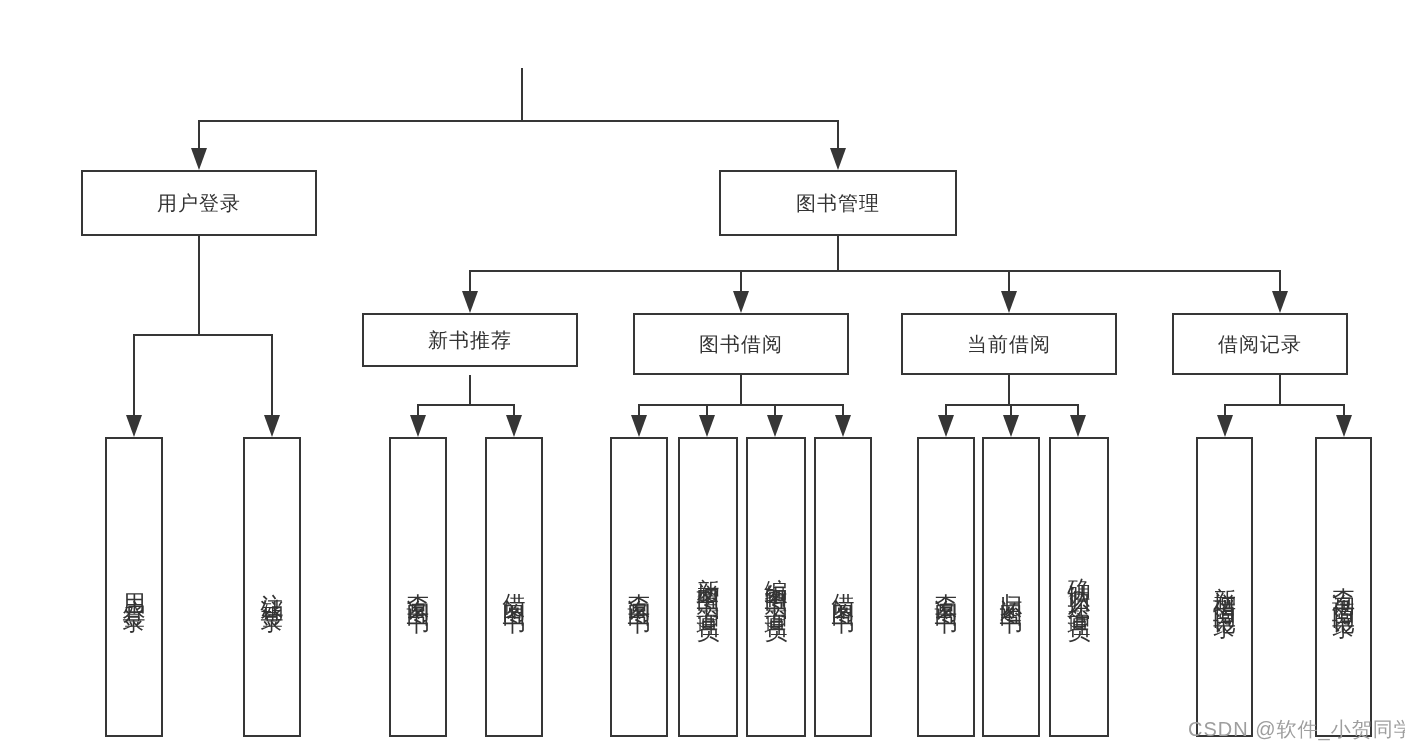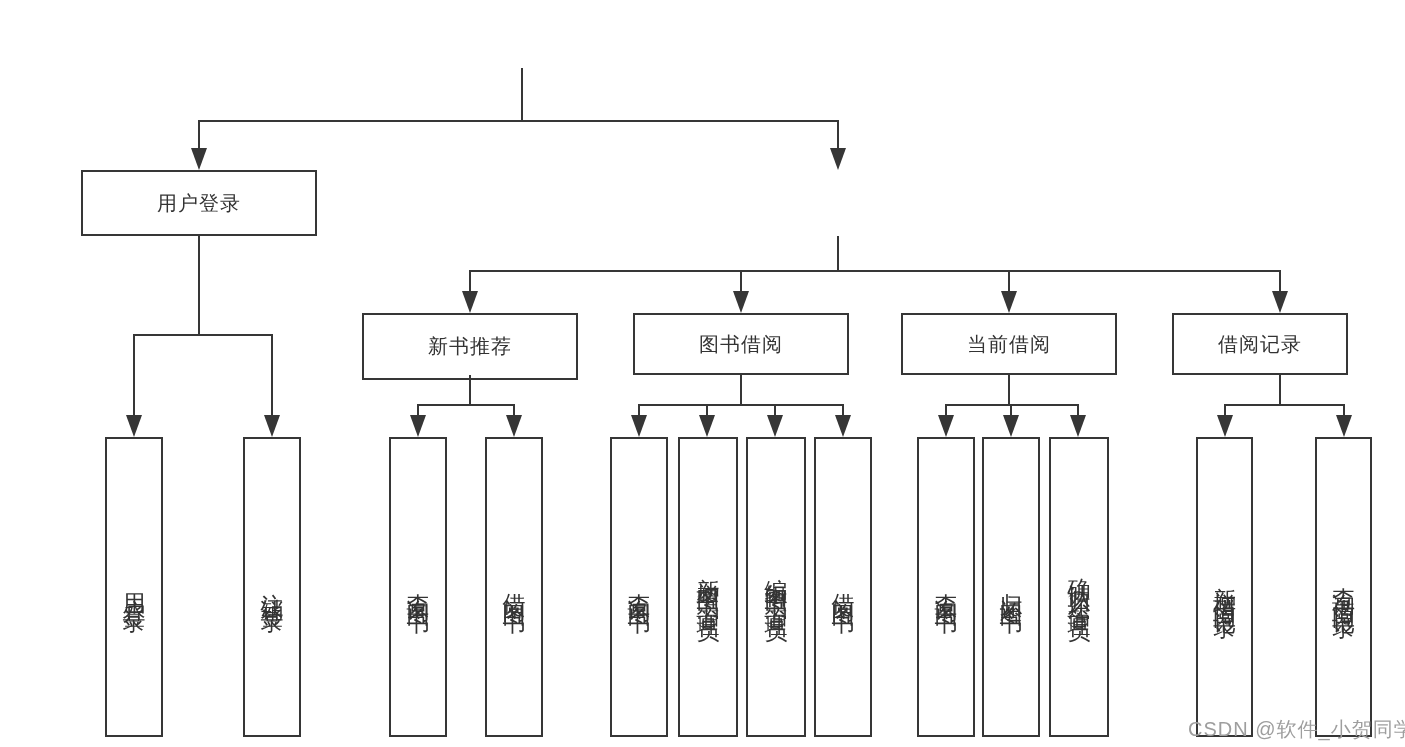--- a/index.html
+++ b/index.html
@@ -37,40 +37,43 @@
   <div class="ln" style="left:521px; top:68px; width:2px; height:54px;"></div>
   <div class="ln" style="left:198px; top:120px; width:641px; height:2px;"></div>
   <div class="ln" style="left:198px; top:120px; width:2px; height:30px;"></div>
   <div class="arr" style="left:191px; top:148px;"></div>
   <div class="ln" style="left:837px; top:120px; width:2px; height:30px;"></div>
   <div class="arr" style="left:830px; top:148px;"></div>
 
   <div class="box" style="left:81px; top:170px; width:236px; height:66px;">
     <span class="hlabel">用户登录</span>
   </div>
+  <div class="box" style="left:719px; top:170px; width:238px; height:66px;">
+    <span class="hlabel">图书管理</span>
+  </div>
 
   <div class="ln" style="left:198px; top:236px; width:2px; height:100px;"></div>
   <div class="ln" style="left:133px; top:334px; width:140px; height:2px;"></div>
   <div class="ln" style="left:133px; top:334px; width:2px; height:84px;"></div>
   <div class="arr" style="left:126px; top:415px;"></div>
   <div class="ln" style="left:271px; top:334px; width:2px; height:84px;"></div>
   <div class="arr" style="left:264px; top:415px;"></div>
 
   <div class="ln" style="left:837px; top:236px; width:2px; height:36px;"></div>
   <div class="ln" style="left:469px; top:270px; width:812px; height:2px;"></div>
   <div class="ln" style="left:469px; top:270px; width:2px; height:23px;"></div>
   <div class="arr" style="left:462px; top:291px;"></div>
   <div class="ln" style="left:740px; top:270px; width:2px; height:23px;"></div>
   <div class="arr" style="left:733px; top:291px;"></div>
   <div class="ln" style="left:1008px; top:270px; width:2px; height:23px;"></div>
   <div class="arr" style="left:1001px; top:291px;"></div>
   <div class="ln" style="left:1279px; top:270px; width:2px; height:23px;"></div>
   <div class="arr" style="left:1272px; top:291px;"></div>
 
-  <div class="box" style="left:362px; top:313px; width:216px; height:67px;">
+  <div class="box" style="left:362px; top:313px; width:216px; height:54px;">
     <span class="hlabel">新书推荐</span>
   </div>
   <div class="box" style="left:633px; top:313px; width:216px; height:62px;">
     <span class="hlabel">图书借阅</span>
   </div>
   <div class="box" style="left:901px; top:313px; width:216px; height:62px;">
     <span class="hlabel">当前借阅</span>
   </div>
   <div class="box" style="left:1172px; top:313px; width:176px; height:62px;">
     <span class="hlabel">借阅记录</span>

